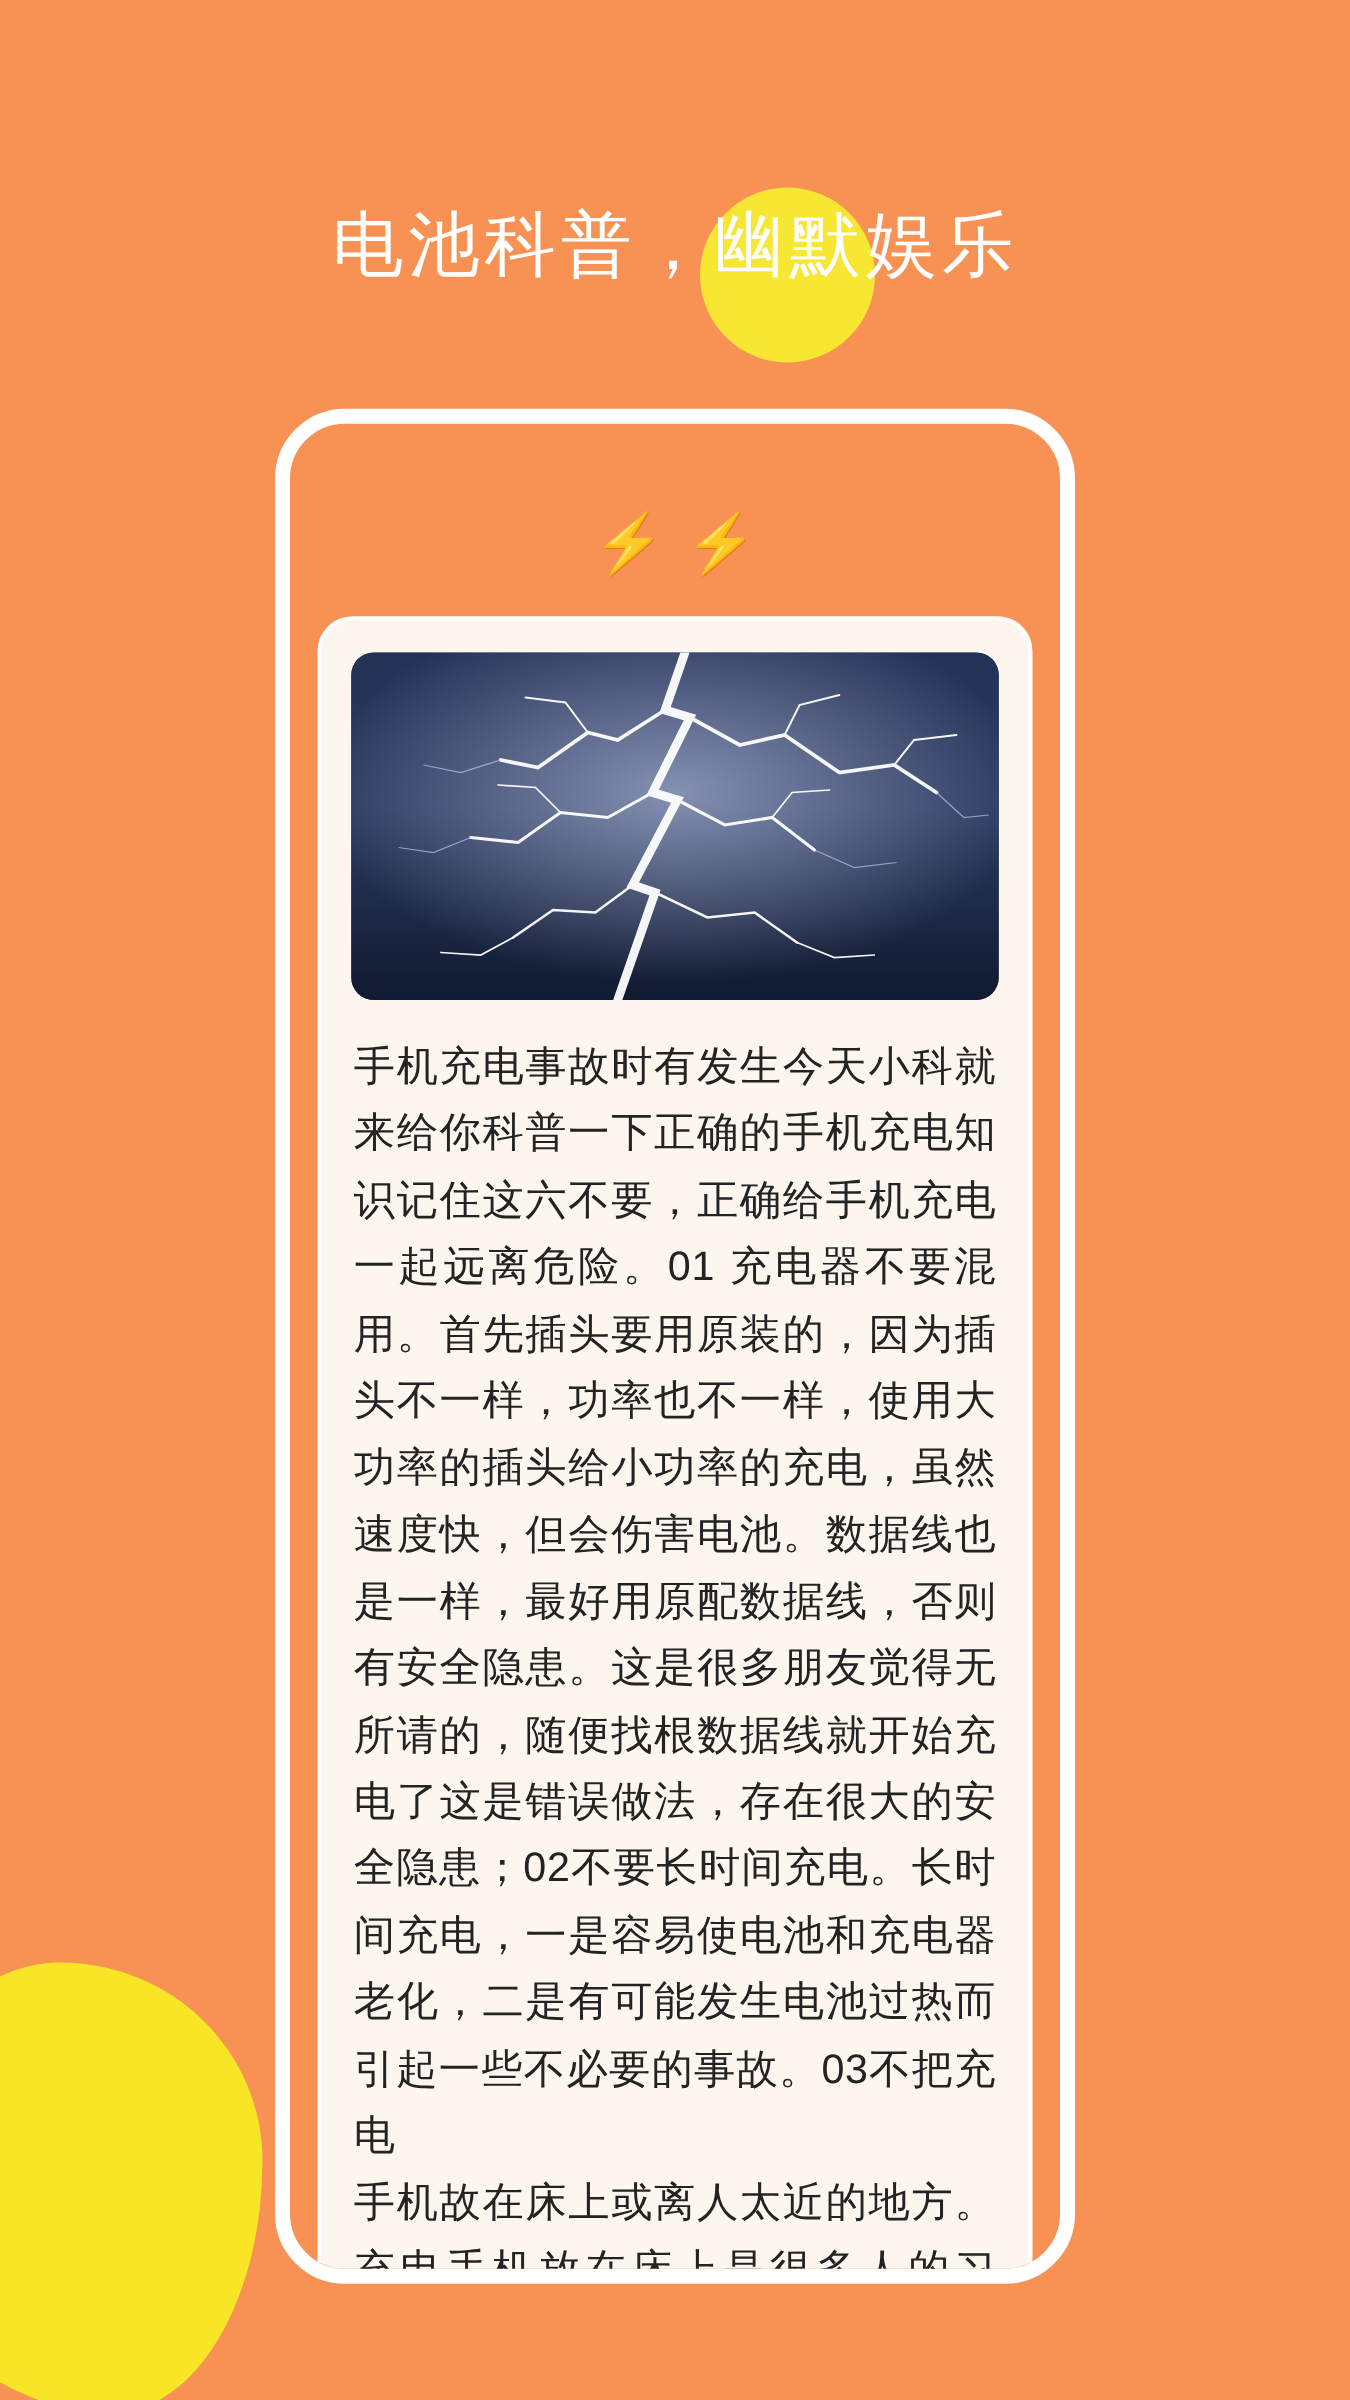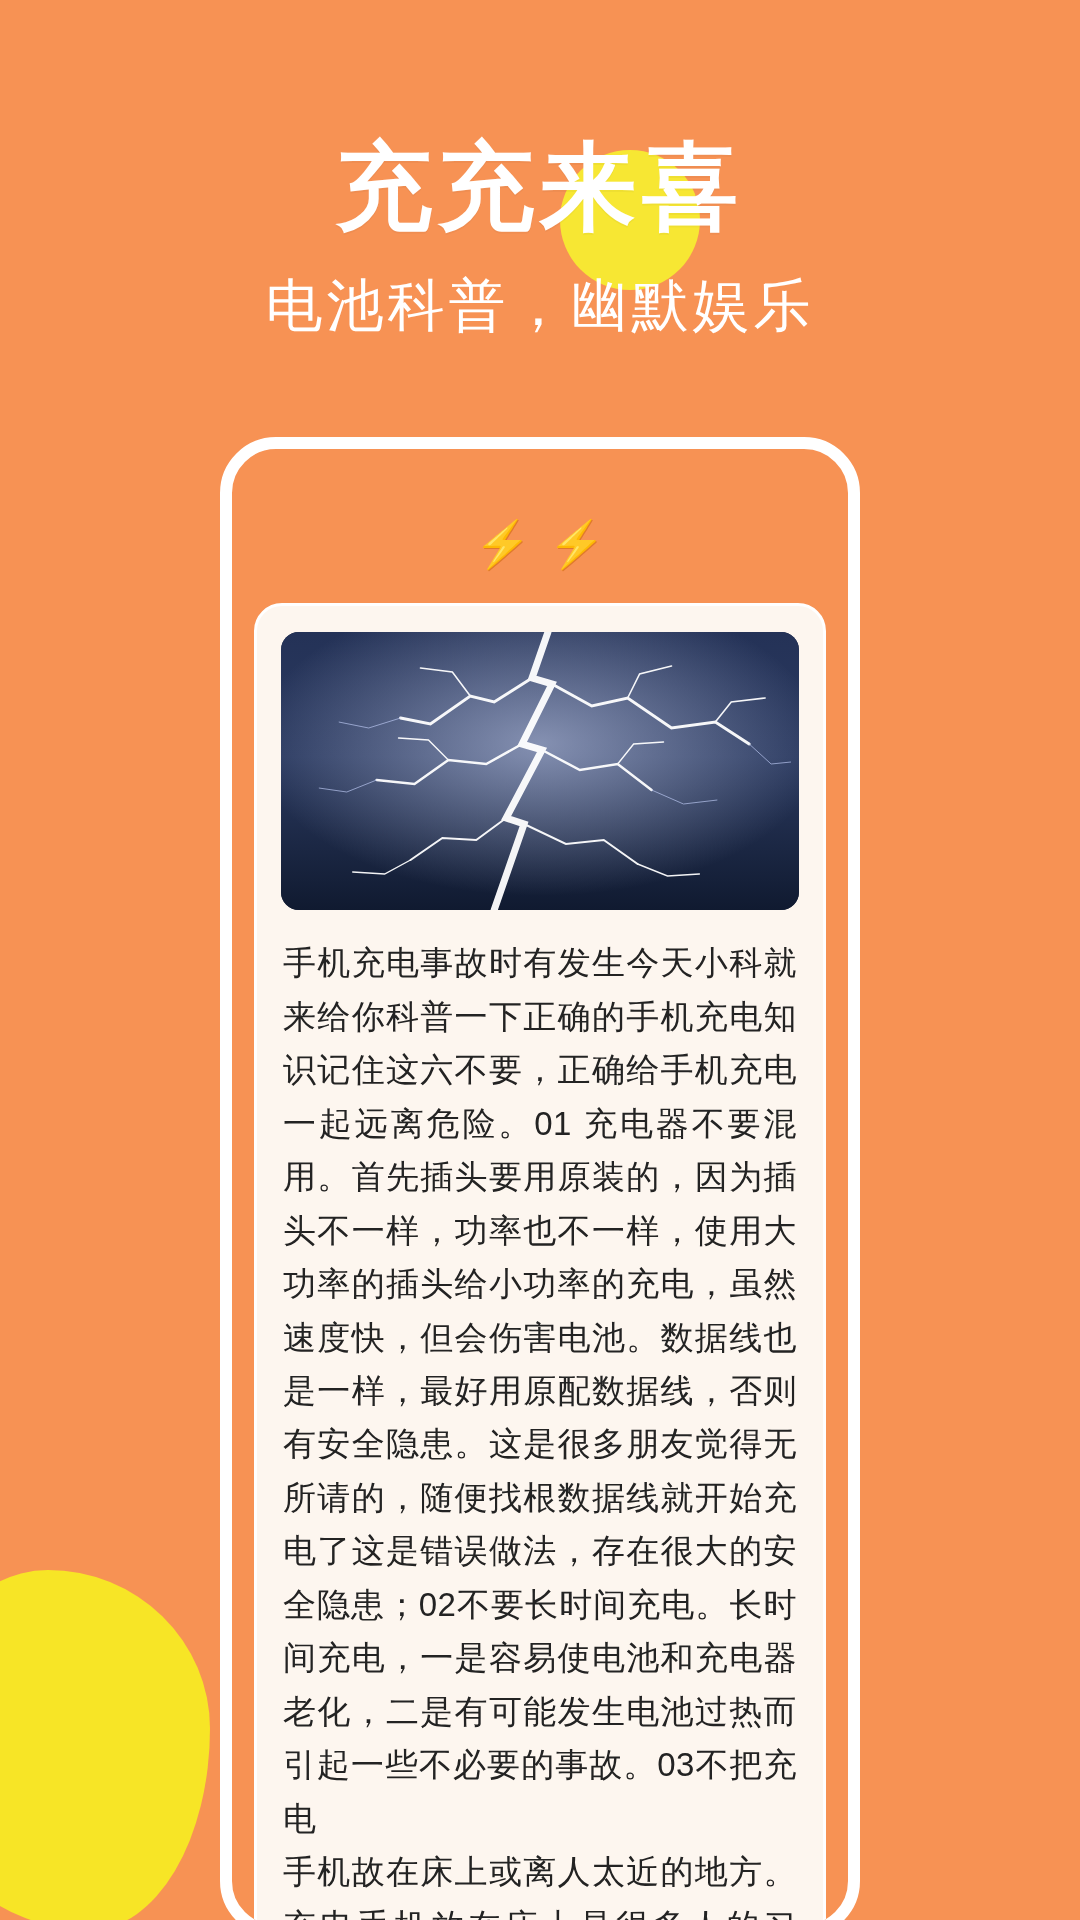--- a/index.html
+++ b/index.html
@@ -162,21 +162,20 @@
 <body>
 
 <div class="bg-wrap">
   <div class="blob-yellow-top"></div>
   <div class="blob-light-1"></div>
   <div class="blob-light-2"></div>
   <div class="blob-yellow-bottom"></div>
 </div>
 
 <div class="header">
-  <h1 class="app-title">充充来喜</h1>
   <p class="app-subtitle">电池科普，幽默娱乐</p>
 </div>
 
 <div class="phone">
   <div class="phone-inner">
 
     <div class="section-title-row">
       <span class="bolt">⚡</span>
       <span class="bolt">⚡</span>
     </div>

